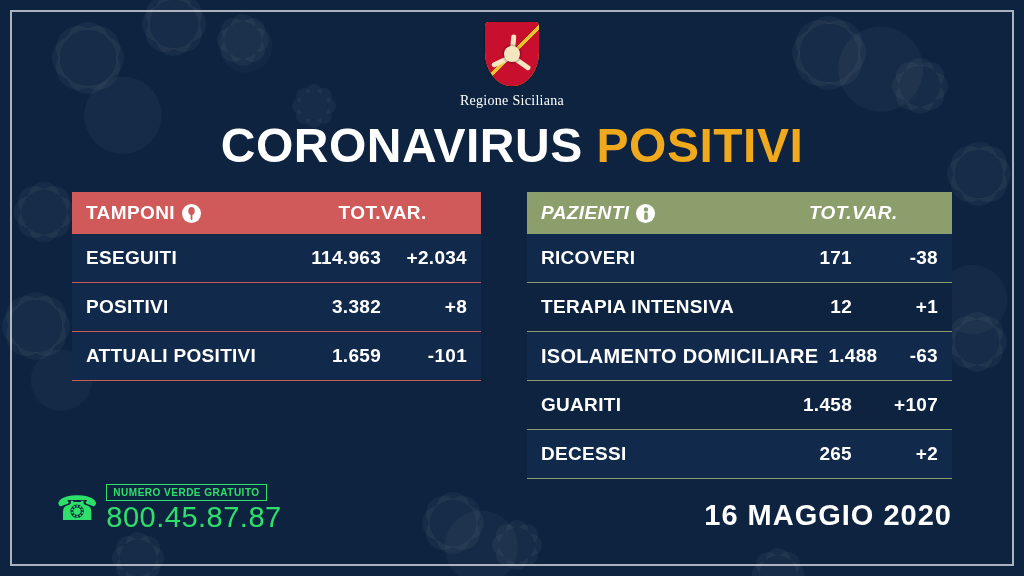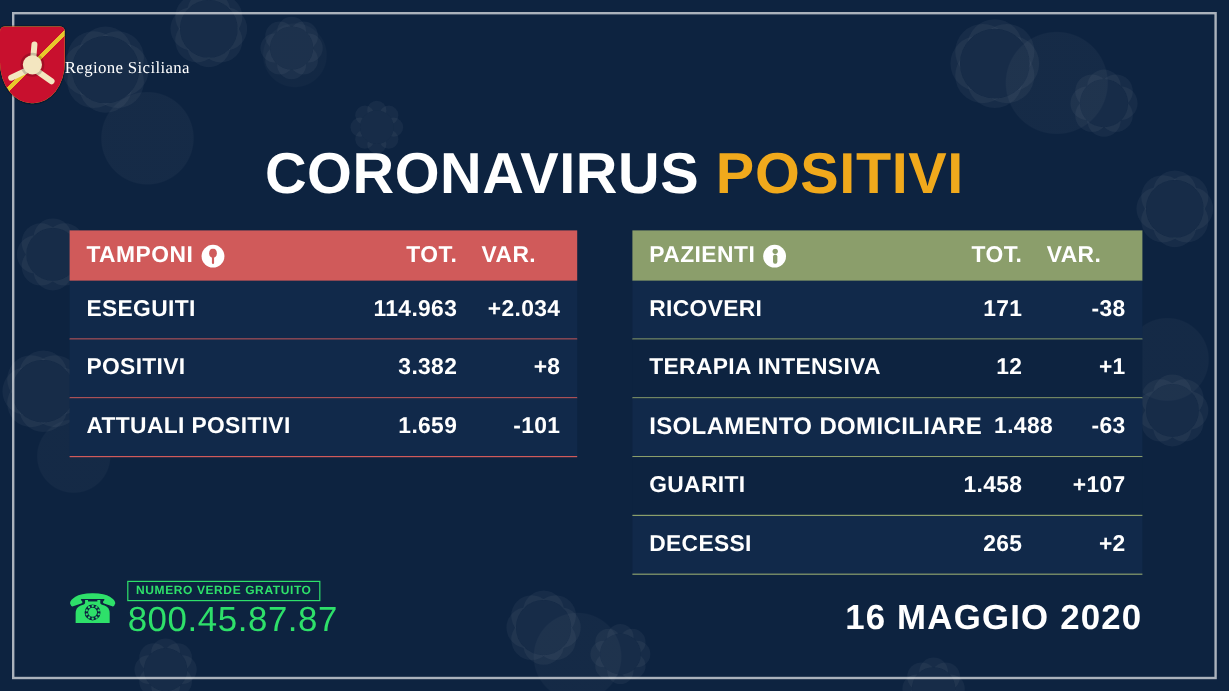--- a/index.html
+++ b/index.html
@@ -56,21 +56,21 @@
   .frame {
     position: absolute;
     left: 10px; top: 10px; right: 10px; bottom: 10px;
     border: 2px solid rgba(255,255,255,0.65);
     pointer-events: none;
   }
 
   
   .emblem-wrap {
     position: absolute; left: 0; right: 0; top: 22px;
-    display: flex; flex-direction: row; align-items: center;
+    display: flex; flex-direction: column; align-items: center;
   }
   .shield {
     width: 54px; height: 64px;
     background: #e8c72c;
     border-radius: 4px 4px 26px 26px / 4px 4px 34px 34px;
     position: relative;
     overflow: hidden;
     box-shadow: 0 0 0 1px rgba(0,0,0,0.25);
   }
   .shield .band-red {
@@ -113,42 +113,42 @@
     font-weight: bold;
     letter-spacing: 0.5px;
     color: #ffffff;
     white-space: nowrap;
   }
   .title .accent { color: #f0a91c; }
 
   
   .tables {
     position: absolute;
-    left: 58px; right: 72px; top: 192px;
+    left: 72px; right: 72px; top: 192px;
     display: flex;
     justify-content: space-between;
     gap: 46px;
   }
   .panel { width: 425px; }
   .panel.right { width: 425px; }
 
   .thead {
     display: flex; align-items: center;
     height: 42px;
     padding: 0 14px;
     color: #ffffff;
     font-weight: bold;
     font-size: 19px;
     letter-spacing: 0.4px;
   }
   .panel.left .thead { background: #d05a5a; }
-  .panel.right .thead { background: #8b9e6b; }
+  .panel.right .thead { background: #8b9e6b; font-style: italic; }
   .thead .name { flex: 1; display: flex; align-items: center; gap: 7px; }
   .thead .col-tot { width: 92px; text-align: right; }
-  .thead .col-var { width: 86px; text-align: center; }
+  .thead .col-var { width: 86px; text-align: left; }
 
   .hicon {
     display: inline-flex; align-items: center; justify-content: center;
     width: 19px; height: 19px;
     border-radius: 50%;
     background: #ffffff;
   }
   .panel.left .hicon svg { fill: #d05a5a; }
   .panel.right .hicon svg { fill: #8b9e6b; }
 

